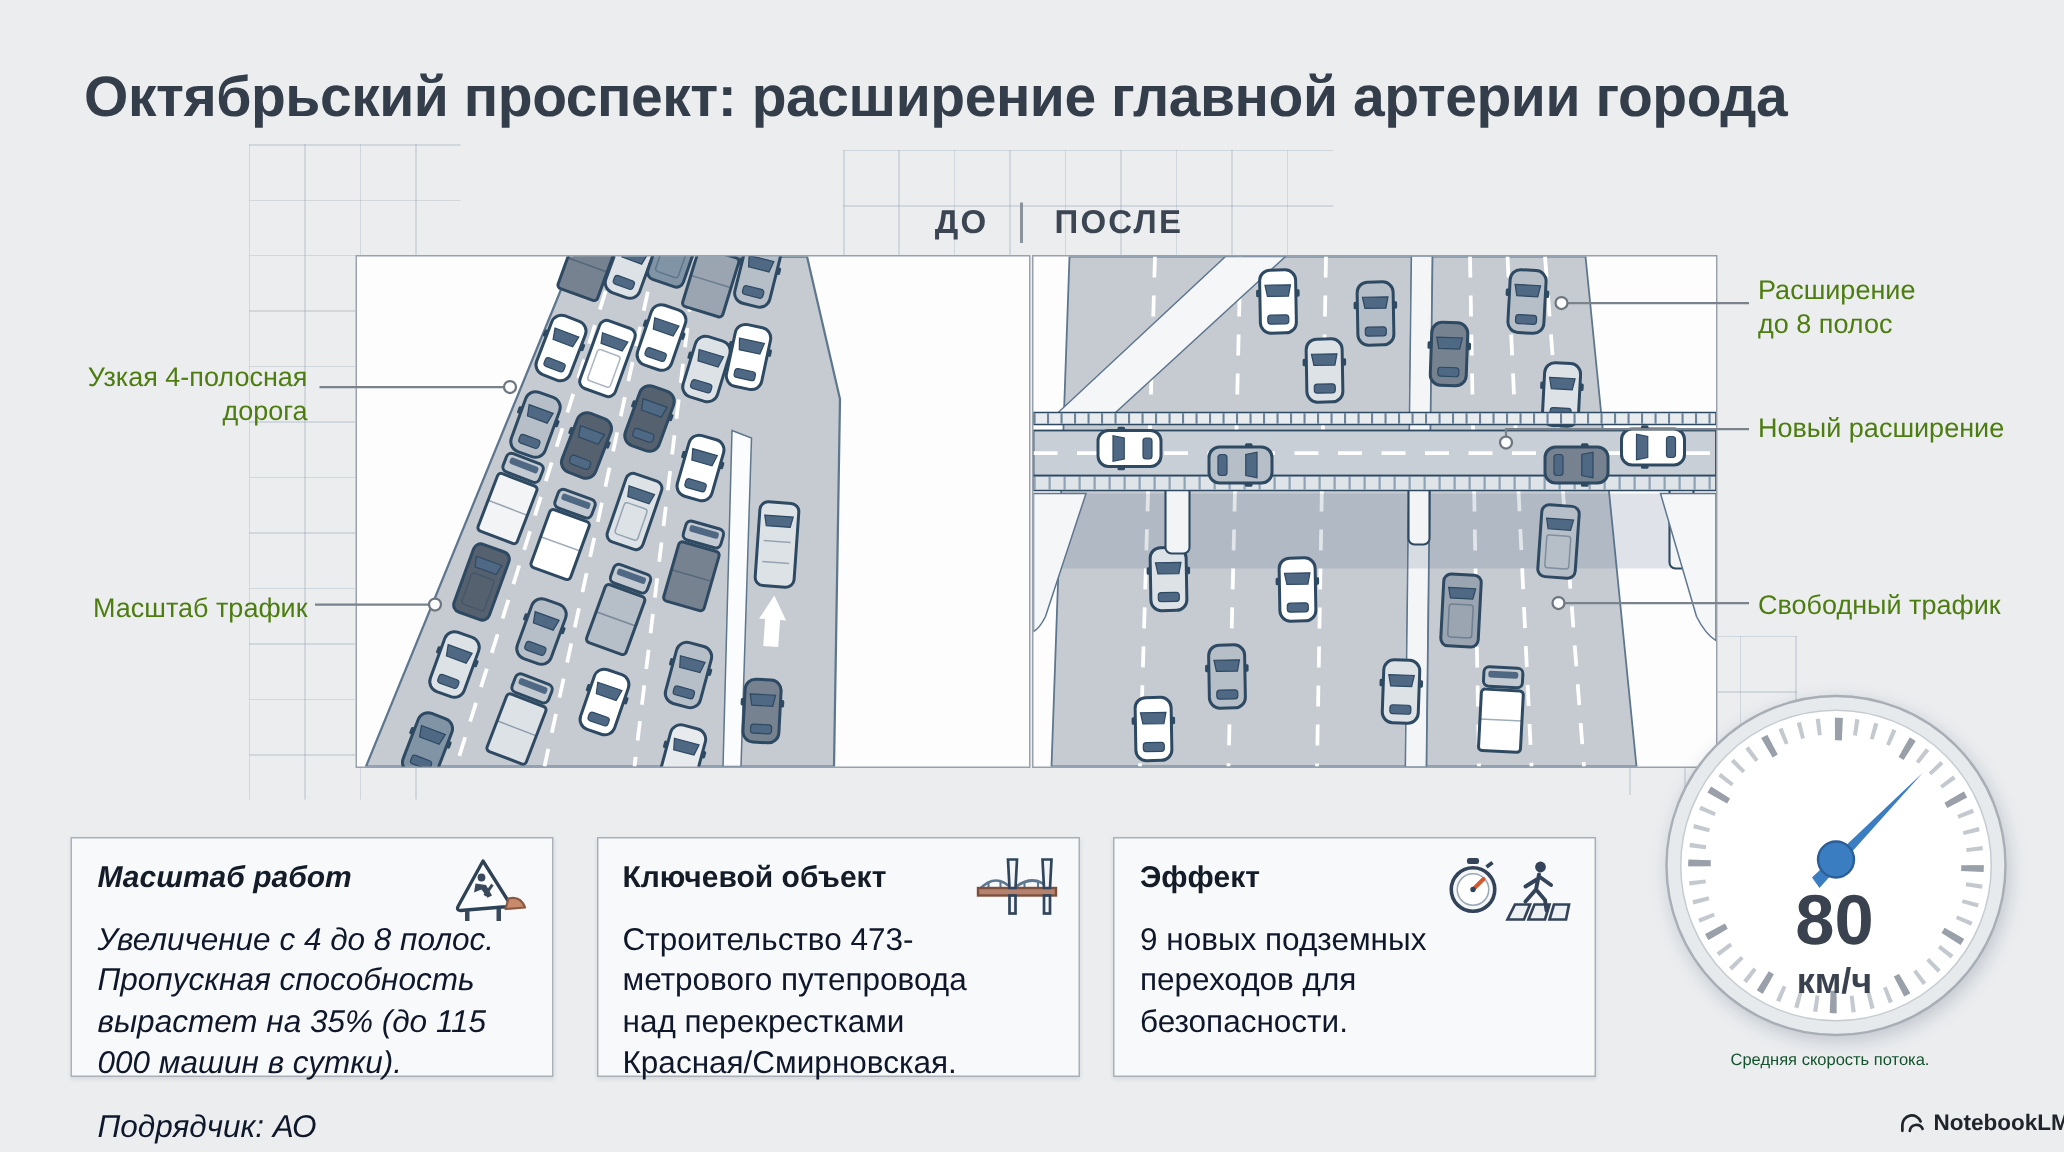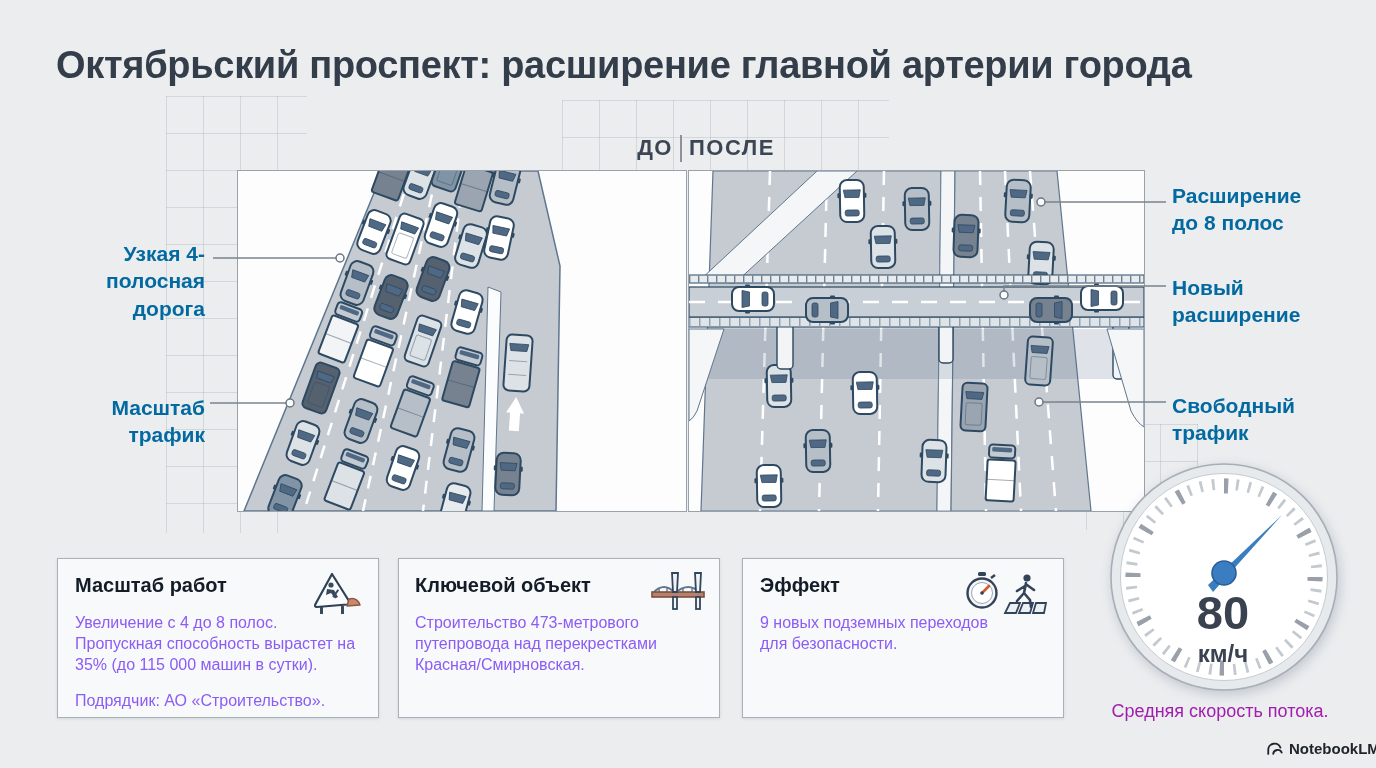--- a/index.html
+++ b/index.html
@@ -18,60 +18,60 @@
   #grid-left{left:166px;top:96px;width:141px;height:437px;}
   #grid-top{left:562px;top:100px;width:327px;height:70px;}
   #grid-right{left:1086px;top:424px;width:112px;height:106px;}
 
   .page-title{
     position:absolute;left:56px;top:44px;margin:0;z-index:3;
     font-size:38px;font-weight:700;letter-spacing:-.3px;color:#343e4b;
   }
   .compare-header{
     position:absolute;left:576px;top:133px;width:260px;height:30px;z-index:3;
-    display:flex;align-items:center;justify-content:center;gap:7px;
+    display:flex;align-items:center;justify-content:center;gap:21px;
     font-size:22px;font-weight:600;letter-spacing:1.5px;color:#3c4653;
   }
   .compare-sep{width:2px;height:27px;background:#8a929c;}
 
   .panel{
     position:absolute;top:170px;height:342px;z-index:2;
     background:#fdfdfe;border:1px solid #99a1ab;box-sizing:border-box;
   }
   #panel-before{left:237px;width:450px;}
   #panel-after{left:688px;width:457px;}
   .panel svg{display:block;width:100%;height:100%;}
 
   .leaders{position:absolute;left:0;top:0;width:1376px;height:768px;z-index:4;pointer-events:none;}
 
-  .annot{position:absolute;z-index:4;font-size:21px;line-height:1.3;color:#0369a1;font-weight:bold;}
+  .annot{position:absolute;z-index:4;font-size:18px;line-height:1.3;color:#4d7c0f;}
   #annot-narrow{left:45px;top:240px;width:160px;text-align:right;}
   #annot-dense{left:45px;top:394px;width:160px;text-align:right;}
   #annot-widen{left:1172px;top:182px;width:112px;text-align:left;}
   #annot-overpass{left:1172px;top:274px;width:195px;text-align:left;}
   #annot-free{left:1172px;top:392px;width:195px;text-align:left;}
 
   .card{
     position:absolute;top:558px;width:322px;height:160px;z-index:3;box-sizing:border-box;
     background:#f8f9fa;border:1px solid #a9b0b8;box-shadow:0 1px 3px rgba(60,70,90,.12);
     padding:15px 17px;
   }
-  #card-1{left:57px;} #card-2{left:398px;padding-left:16px;} #card-3{left:742px;}
+  #card-1{left:47px;font-style:italic;} #card-2{left:398px;padding-left:16px;} #card-3{left:742px;}
   .card h3{margin:0 0 10px 0;font-size:20px;font-weight:700;color:#131c27;}
-  .card p{margin:16px 0 10px 0;font-size:16px;line-height:1.3;color:#8b5cf6;}
+  .card p{margin:16px 0 10px 0;font-size:21px;line-height:1.3;color:#0f172a;}
   #card-1 p{width:284px;}
   #card-2 p{width:270px;}
   #card-3 p{width:240px;}
   .card-icon{position:absolute;top:12px;right:13px;}
 
   .gauge{position:absolute;left:1108px;top:461px;width:232px;height:232px;z-index:5;}
   .gauge svg{filter:drop-shadow(2px 4px 6px rgba(50,65,90,.22));}
   .gauge-caption{
     position:absolute;left:1096px;top:701px;width:248px;z-index:5;
-    text-align:center;font-size:18px;color:#a21caf;
+    text-align:center;font-size:11px;color:#14532d;
   }
   .watermark{
     position:absolute;left:1266px;top:740px;z-index:5;display:flex;align-items:center;gap:5px;
     font-size:15px;font-weight:600;color:#20252c;
   }
 </style>
 </head>
 <body>
 
 <svg width="0" height="0" style="position:absolute" aria-hidden="true">

